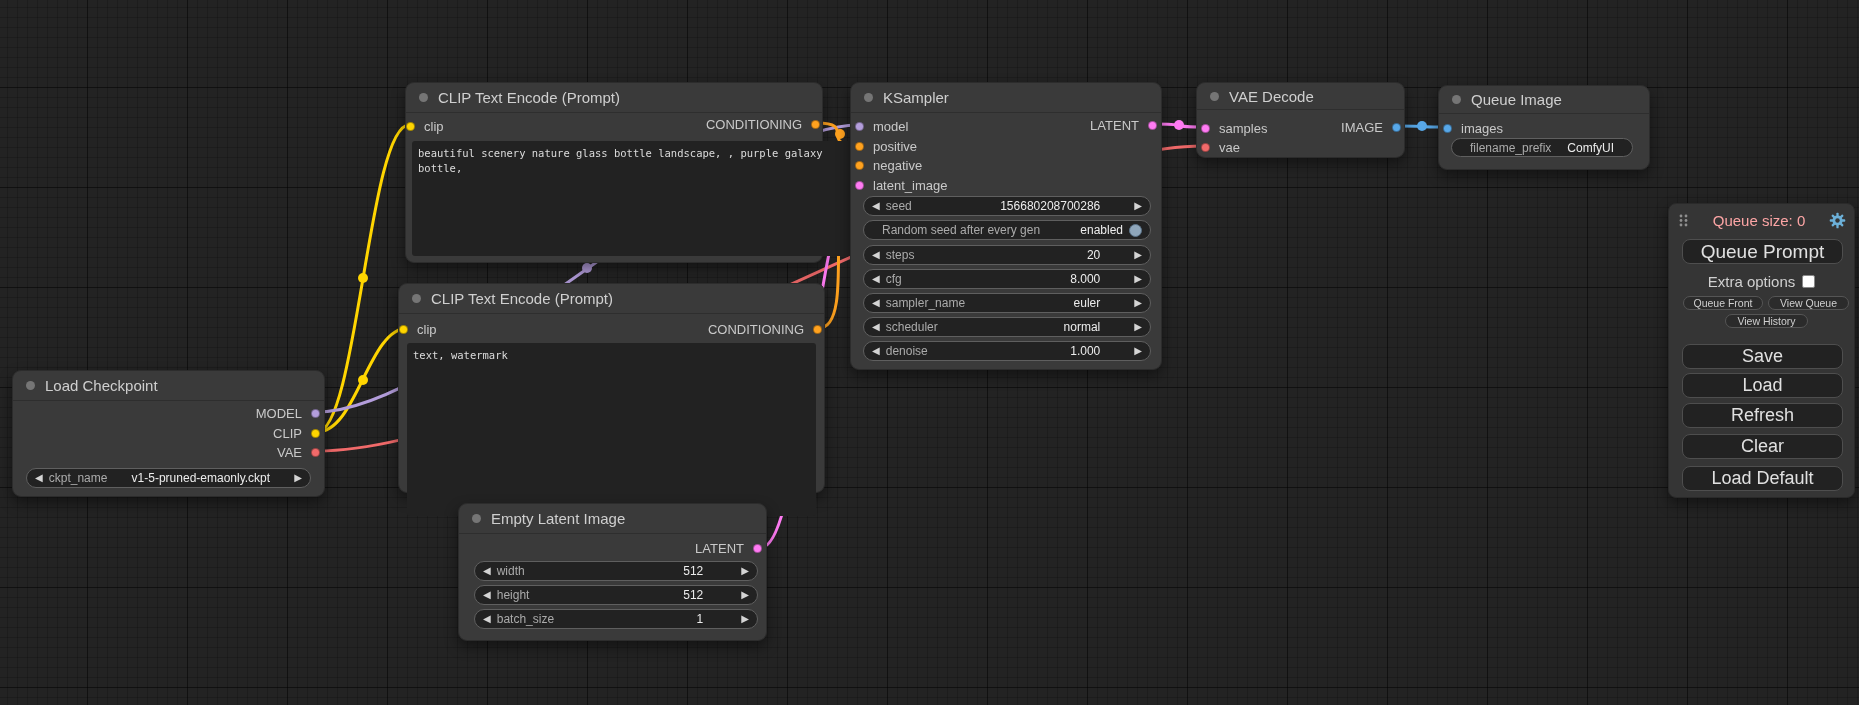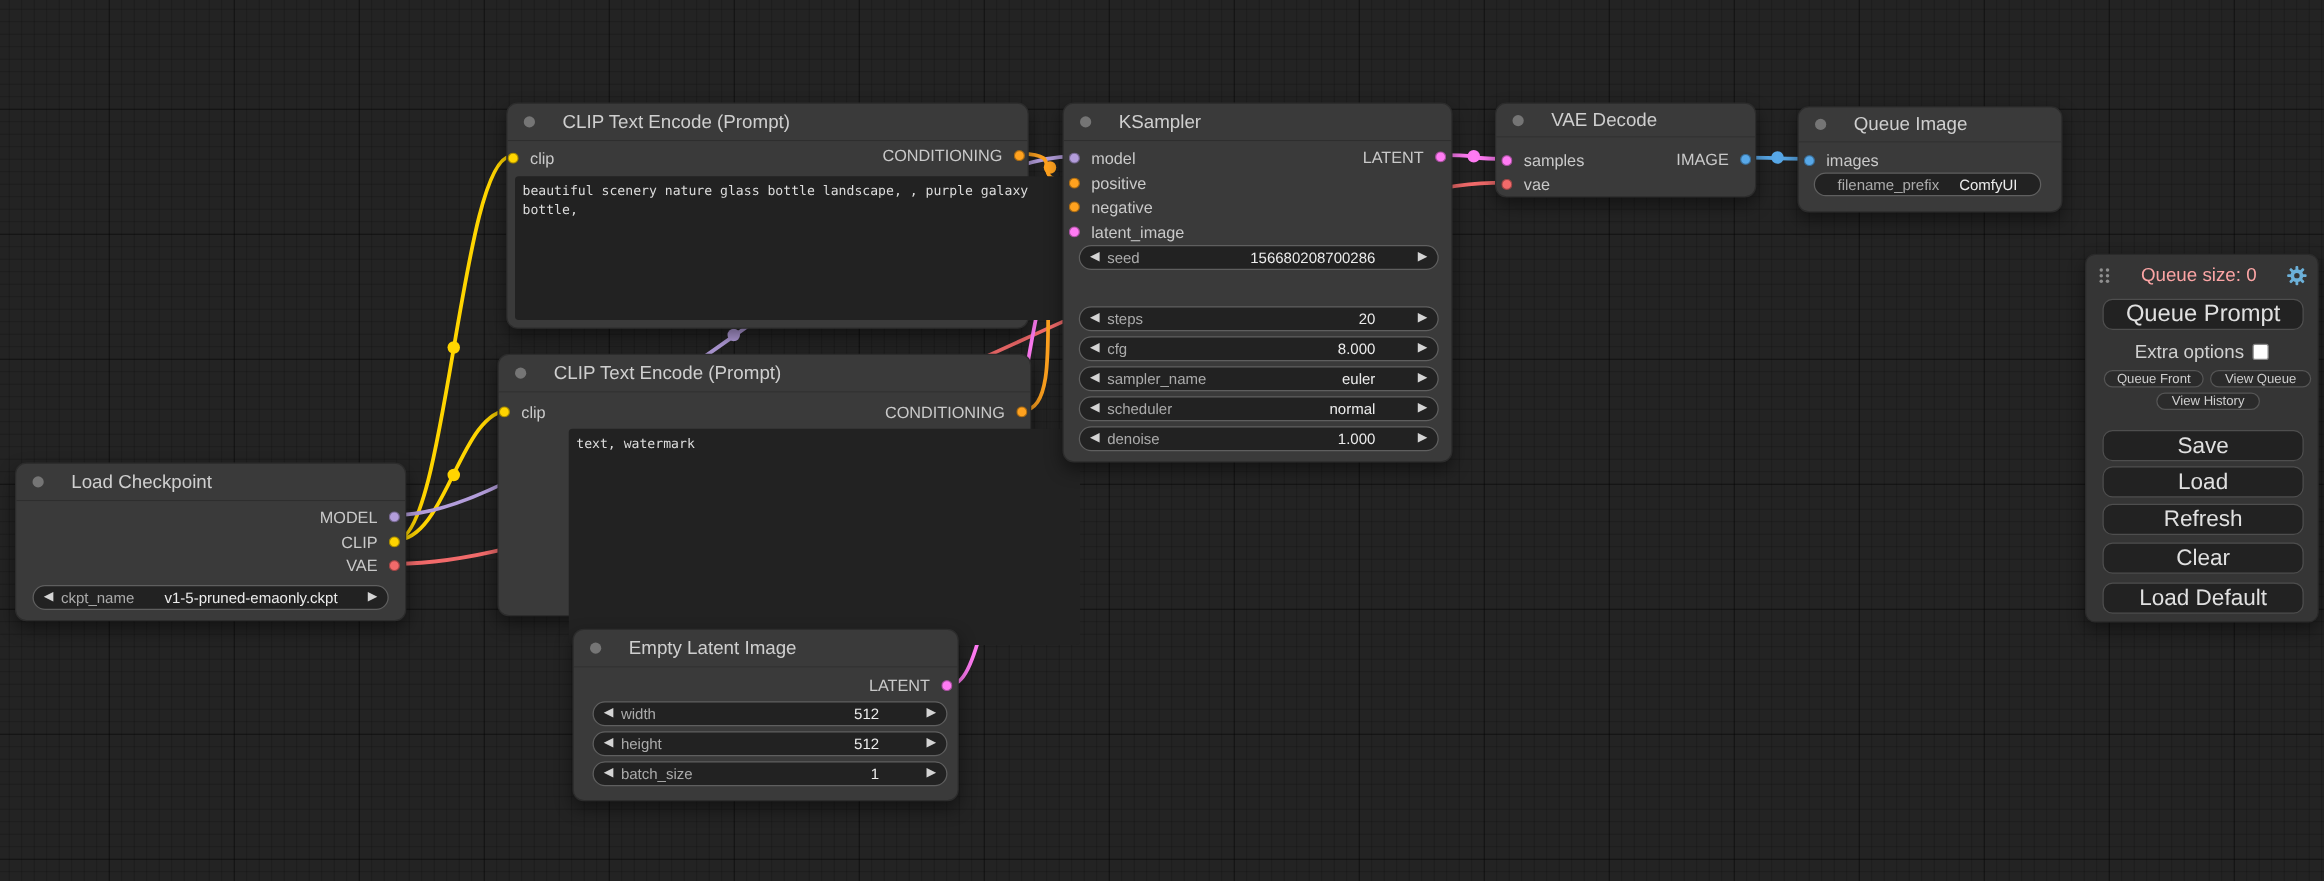--- a/index.html
+++ b/index.html
@@ -12,21 +12,21 @@
       linear-gradient(90deg, rgba(0,0,0,0.40) 1px, transparent 1px),
       linear-gradient(rgba(0,0,0,0.18) 1px, transparent 1px),
       linear-gradient(90deg, rgba(0,0,0,0.18) 1px, transparent 1px);
     background-size:100px 100px,100px 100px,10px 10px,10px 10px;
     background-position:27px 87px,87px 27px,7px 7px,7px 7px;
   }
   #wires{position:absolute;left:0;top:0;z-index:1;}
   .node{position:absolute;background:#3a3a3a;border-radius:9px;z-index:2;
         box-shadow:0 6px 14px rgba(0,0,0,0.45);border:1px solid #2c2c2c;box-sizing:border-box;}
   .node-title{position:absolute;left:0;top:0;right:0;height:29px;display:flex;align-items:center;
-        gap:22px;padding-left:13px;color:#cfcfcf;font-size:15px;
+        gap:10px;padding-left:13px;color:#cfcfcf;font-size:15px;
         border-bottom:1px solid #2e2e2e;border-radius:9px 9px 0 0;}
   .tdot{width:9px;height:9px;border-radius:50%;background:#757575;flex:0 0 auto;}
   .port{position:absolute;display:flex;align-items:center;gap:9px;color:#c9c9c9;font-size:13px;height:16px;}
   .pdot{width:9px;height:9px;border-radius:50%;border:1px solid rgba(0,0,0,.35);box-sizing:border-box;flex:0 0 auto;}
   .widget{position:absolute;height:20px;background:#222;border:1px solid #5f5f5f;border-radius:10px;
         display:flex;align-items:center;padding:0 8px;gap:6px;font-size:12px;color:#ababab;box-sizing:border-box;}
   .widget .spacer{flex:1;}
   .wvalue{color:#ececec;}
   .arrow{color:#d4d4d4;font-size:10px;line-height:1;}
   .ta{position:absolute;background:#222;border-radius:3px;color:#dcdcdc;
@@ -123,21 +123,21 @@
     <span>CLIP Text Encode (Prompt)</span>
   </div>
   <div class="port" style="top:37px;left:0px;">
     <span class="pdot" style="background: rgb(255, 213, 0);"></span>
     <span>clip</span>
   </div>
   <div class="port" style="top:37px;right:2px;">
     <span>CONDITIONING</span>
     <span class="pdot" style="background: rgb(255, 162, 31);"></span>
   </div>
-  <div class="ta" style="left:8px;top:59px;width:409px;height:173px;margin-left:48px;">text, watermark</div>
+  <div class="ta" style="left:8px;top:59px;width:409px;height:173px;">text, watermark</div>
 </div>
 
 <div class="node" style="left:458px;top:503px;width:309px;height:138px;">
   <div class="node-title">
     <span class="tdot"></span>
     <span>Empty Latent Image</span>
   </div>
   <div class="port" style="top:36px;right:4px;">
     <span>LATENT</span>
     <span class="pdot" style="background: rgb(255, 123, 243);"></span>
@@ -194,20 +194,26 @@
     <span class="pdot" style="background: rgb(255, 123, 243);"></span>
   </div>
 
   <div class="widget" style="left:12px;top:113px;width:288px;">
     <span class="arrow">◀</span>
     <span>seed</span>
     <span class="spacer"></span>
     <span class="wvalue">156680208700286</span>
     <span class="spacer" style="max-width:22px;"></span>
     <span class="arrow">▶</span>
+  </div>
+  <div class="widget" style="left:12px;top:137px;width:288px;">
+    <span style="margin-left:10px;">Random seed after every gen</span>
+    <span class="spacer"></span>
+    <span class="wvalue">enabled</span>
+    <span class="toggle"></span>
   </div>
   <div class="widget" style="left:12px;top:162px;width:288px;">
     <span class="arrow">◀</span>
     <span>steps</span>
     <span class="spacer"></span>
     <span class="wvalue">20</span>
     <span class="spacer" style="max-width:22px;"></span>
     <span class="arrow">▶</span>
   </div>
   <div class="widget" style="left:12px;top:186px;width:288px;">

